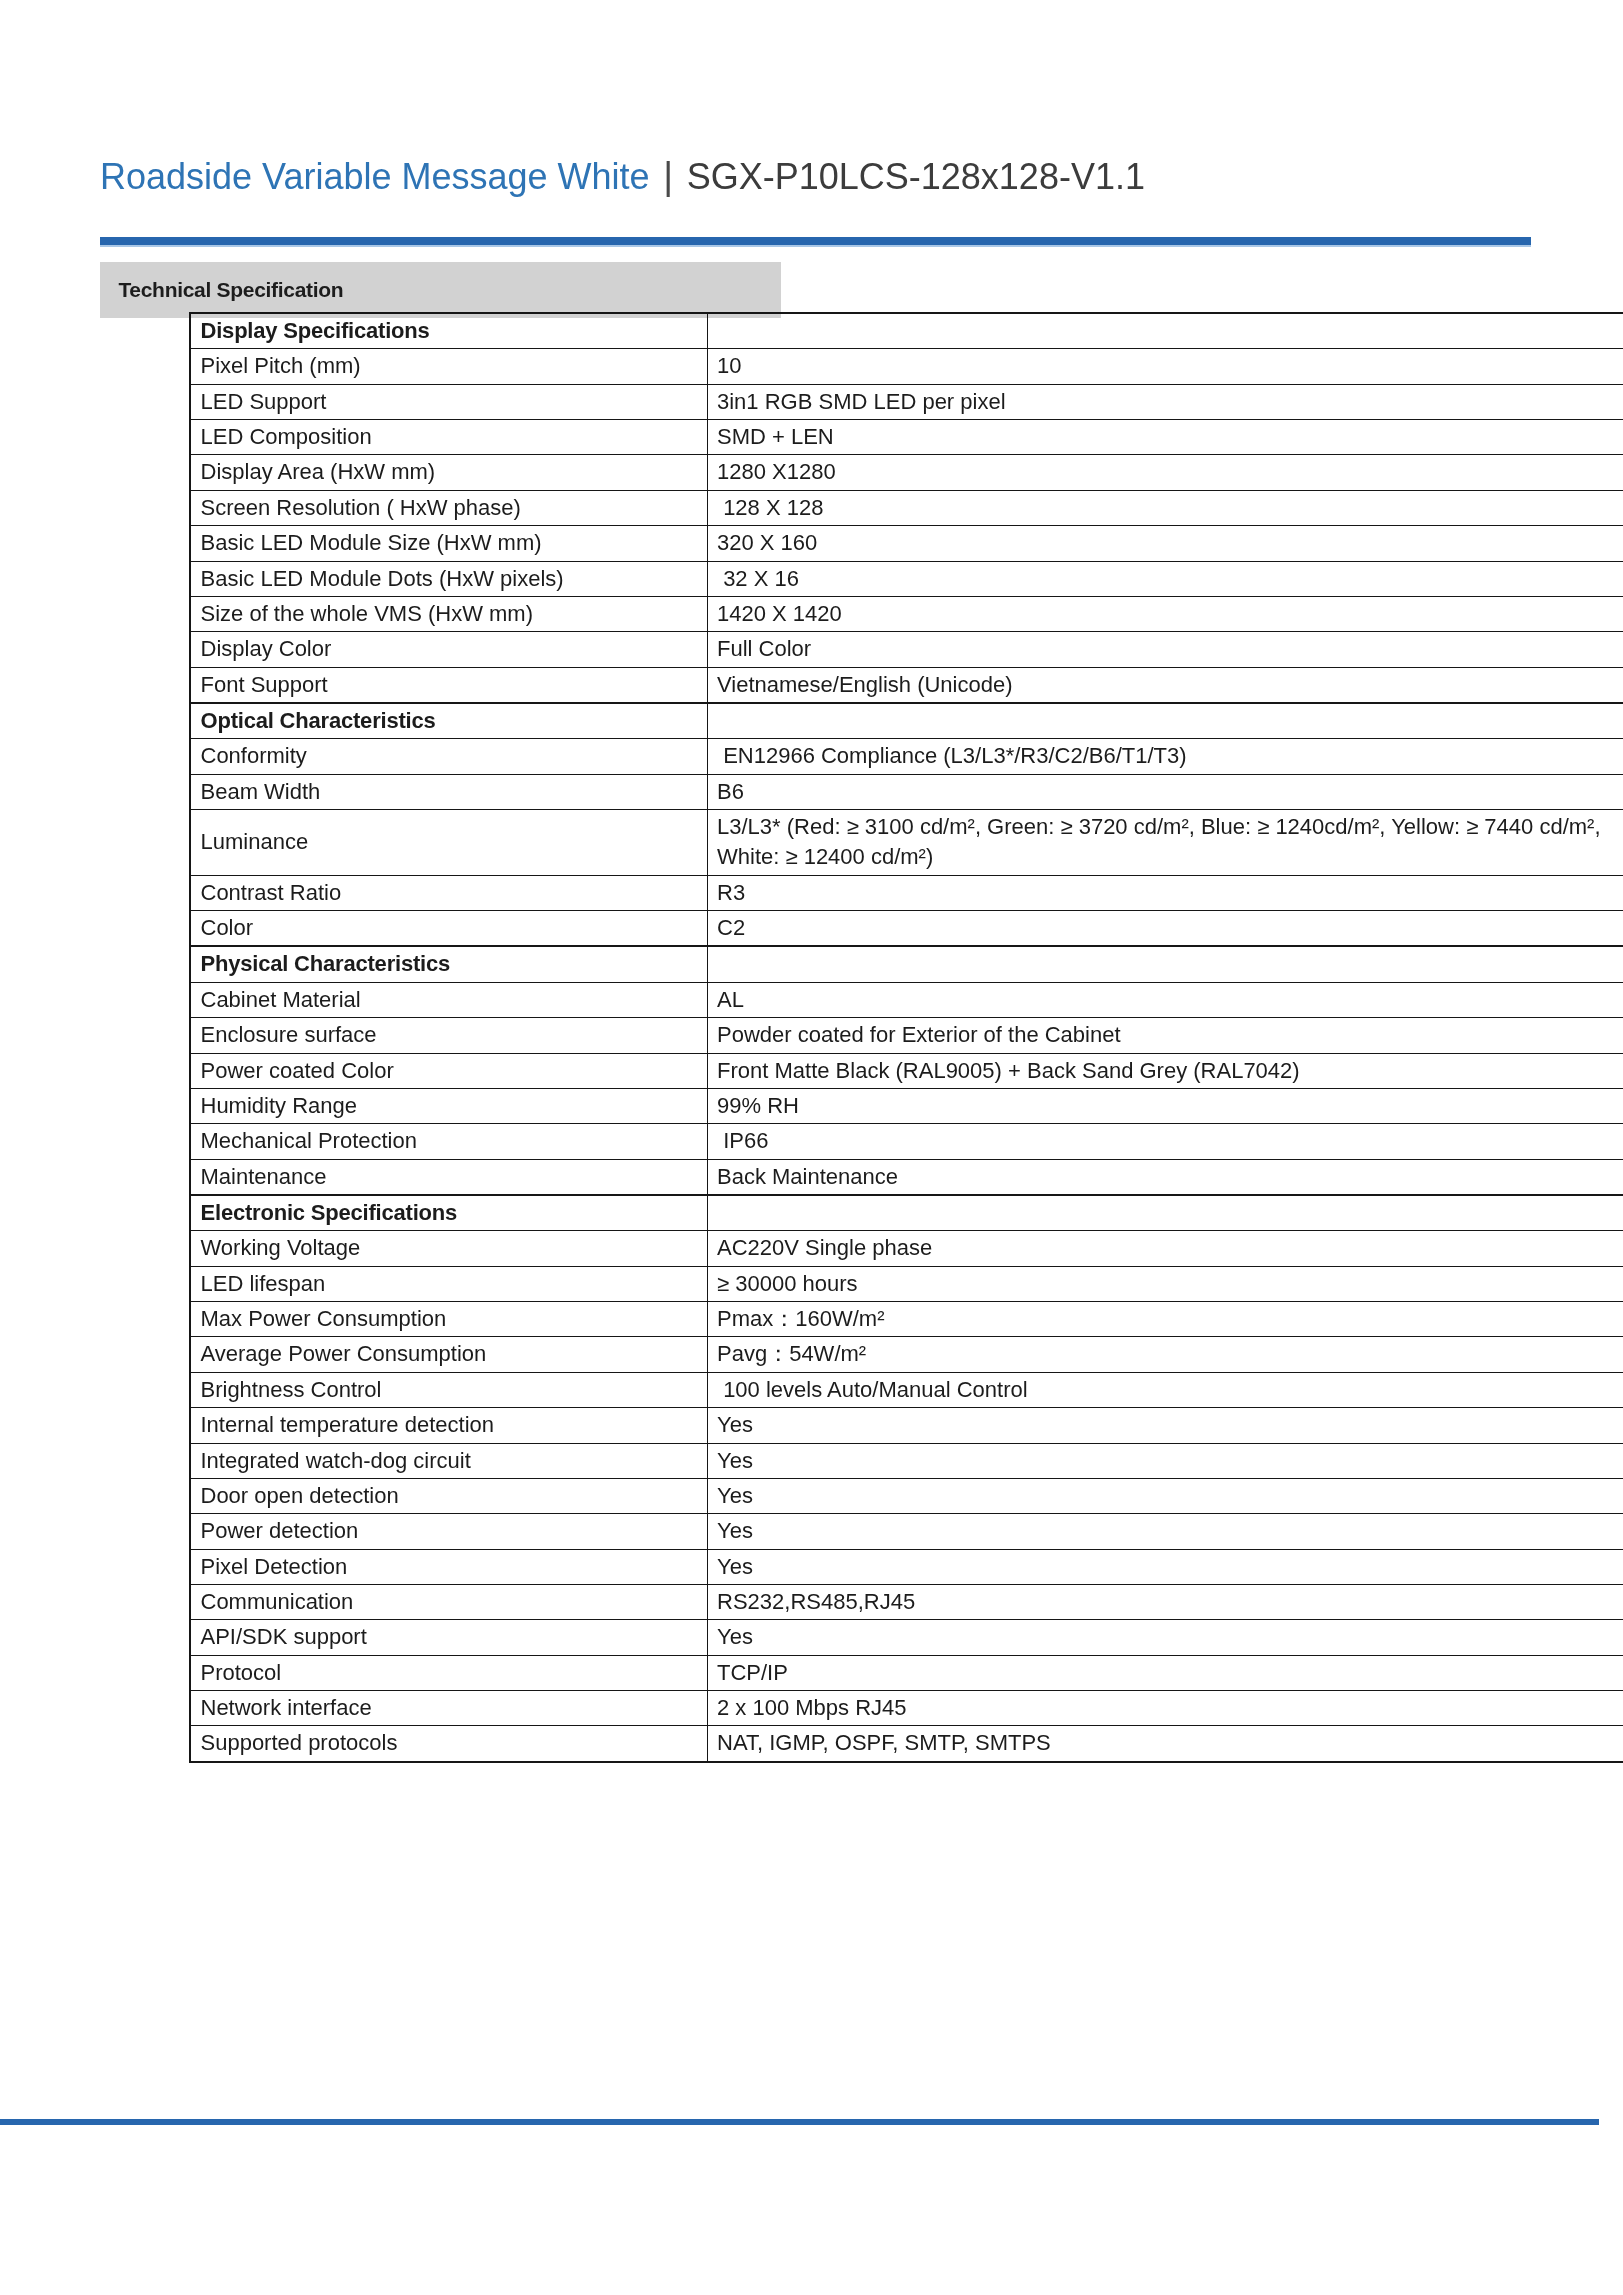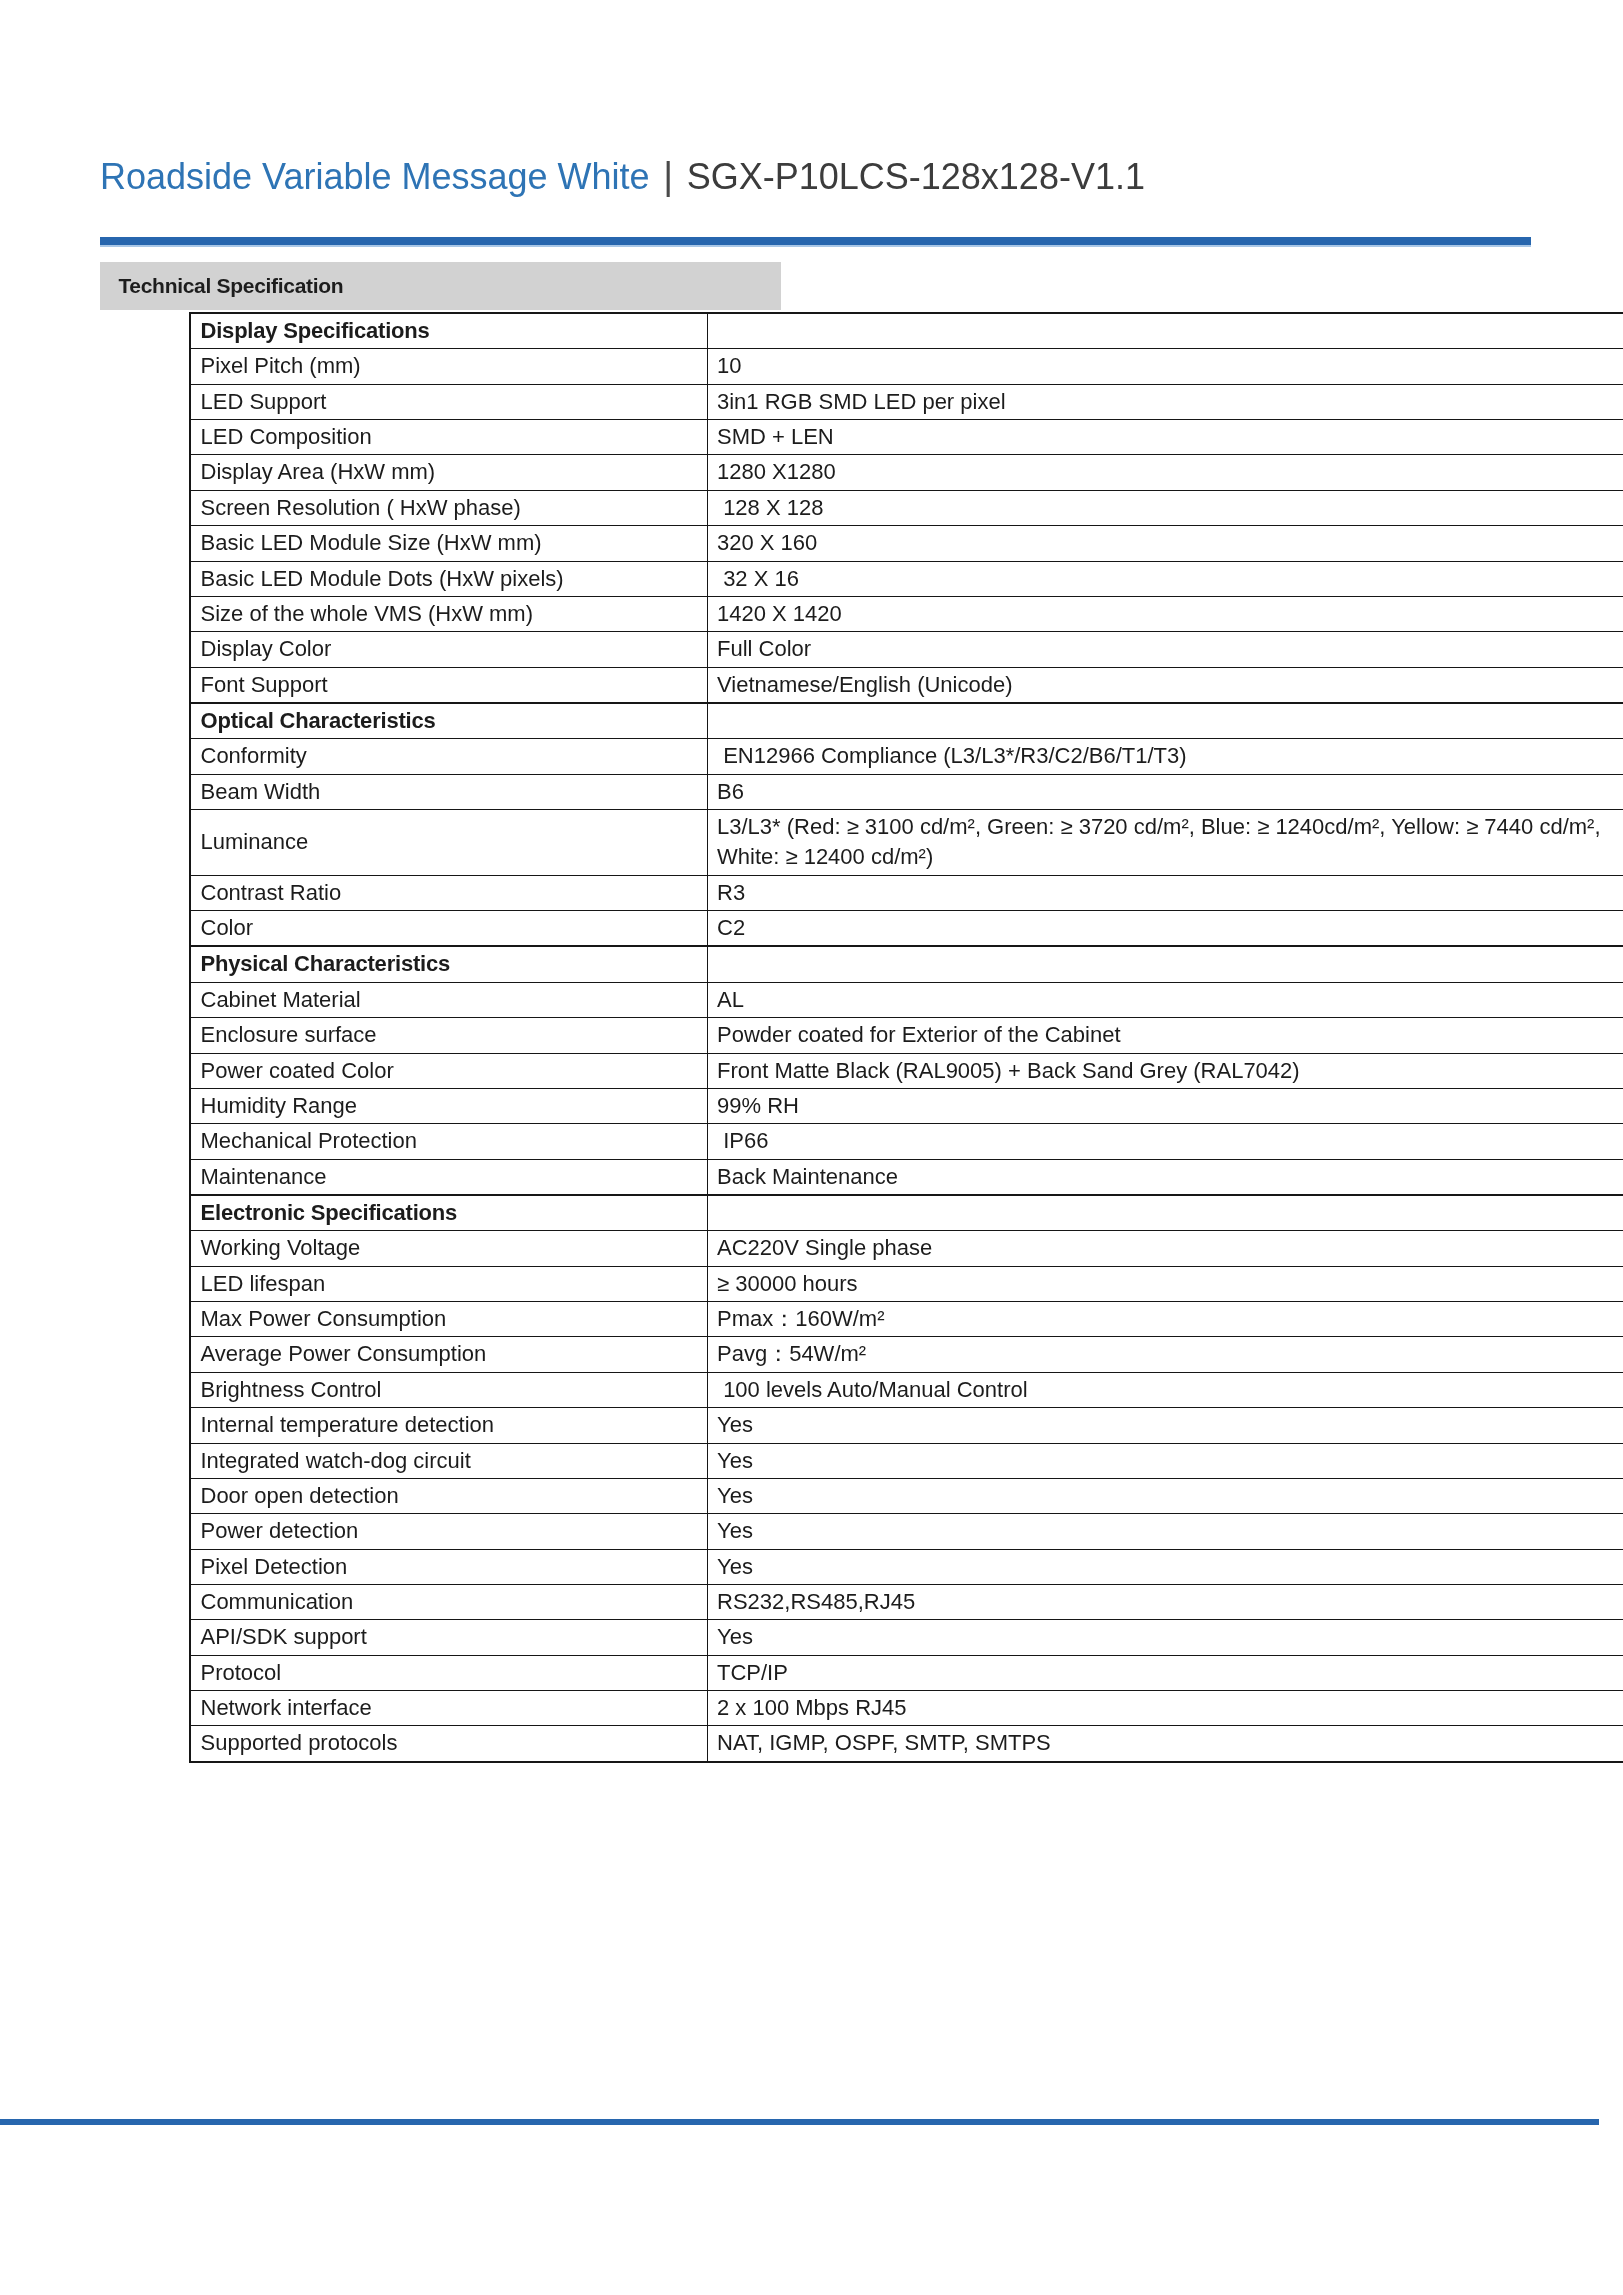--- a/index.html
+++ b/index.html
@@ -10,21 +10,21 @@
   .page{position:absolute;inset:0;}
   .doc-header{position:absolute;left:100px;top:155px;white-space:nowrap;}
   .title-main{font-size:36px;color:#2e74b5;}
   .title-sep{font-size:38px;font-weight:200;color:#4a4a4a;padding:0 13.6px;}
   .title-model{font-size:36px;color:#3c3c3c;}
   .top-rule{
     position:absolute;left:100px;top:237px;width:1431px;height:7.5px;
     background:#2766ae;border-bottom:2.7px solid #a9c7e7;
   }
   .section-label-box{
-    position:absolute;left:100px;top:262px;width:681px;height:48px;
+    position:absolute;left:100px;top:262px;width:681px;height:56px;
     background:#d2d2d2;display:flex;align-items:center;padding-left:18.4px;
     box-sizing:border-box;
   }
   .section-label-text{font-size:21px;font-weight:bold;color:#1d1d1d;letter-spacing:-0.3px;}
   .spec-table{
     position:absolute;left:189px;top:312px;width:1457px;
     border-collapse:collapse;table-layout:fixed;
     font-size:22px;color:#1c1c1c;
   }
   .spec-table td{

